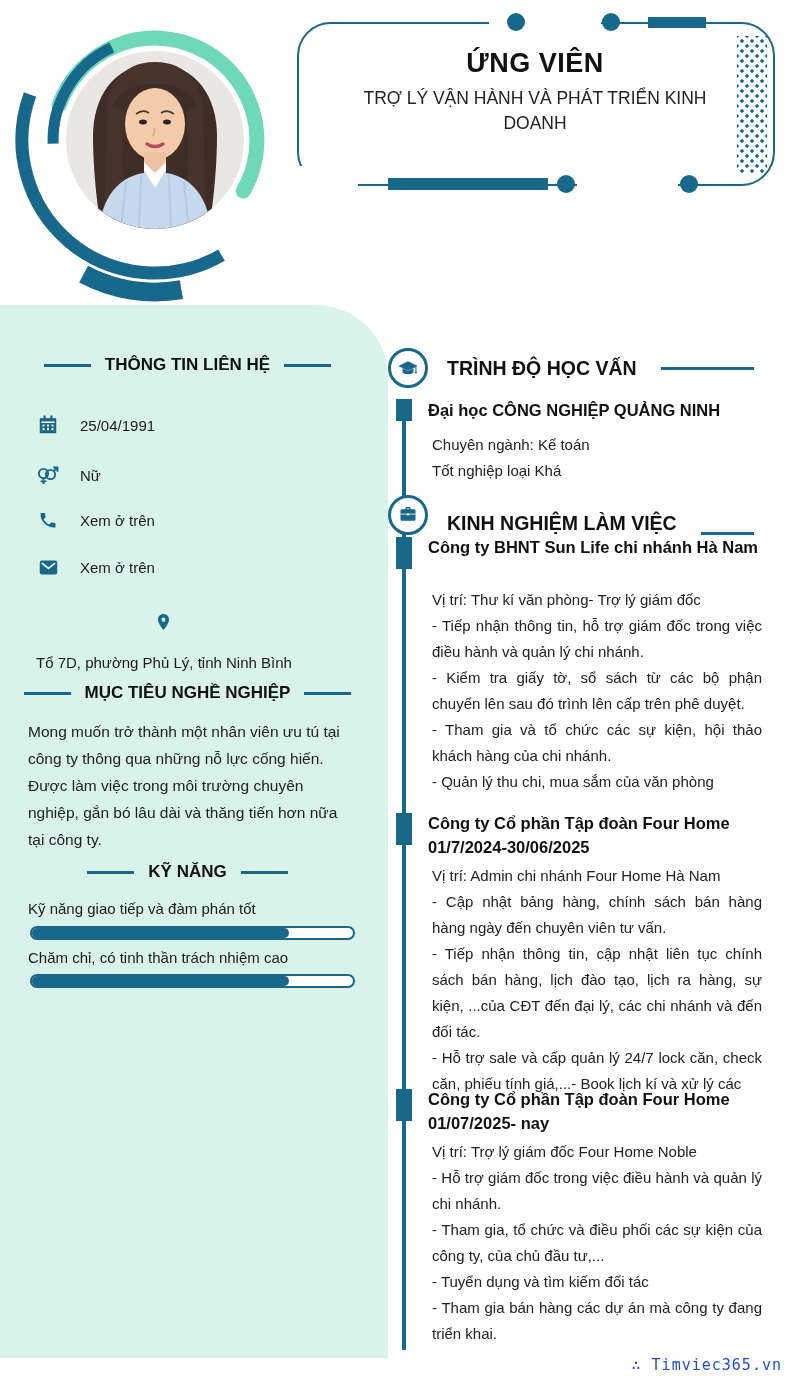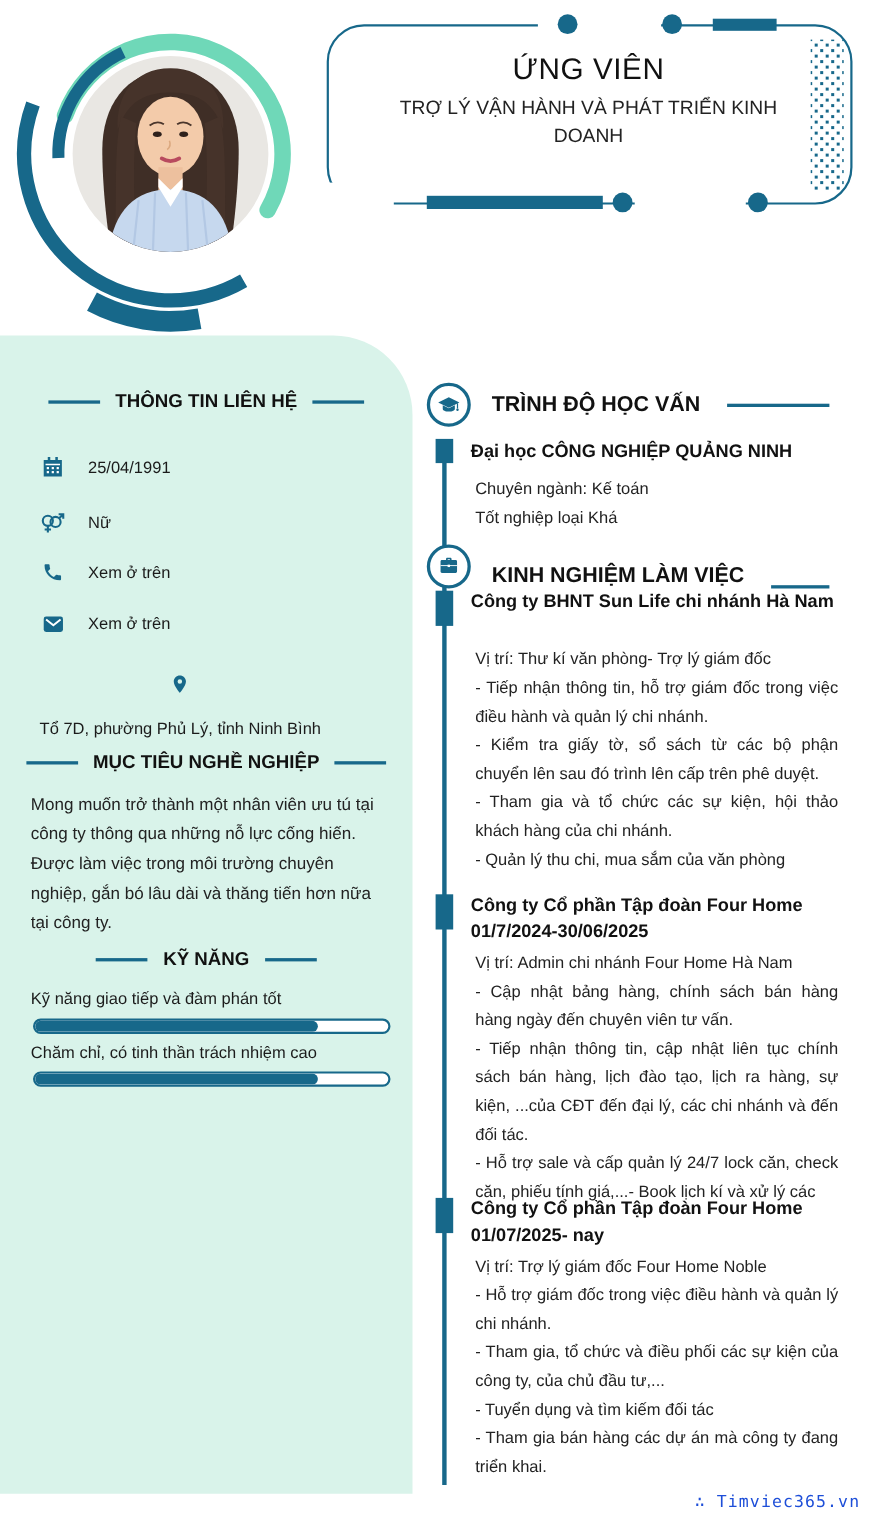--- a/index.html
+++ b/index.html
@@ -13,27 +13,27 @@
   .patch{position:absolute;background:#fff;}
   .p-top{left:489px;top:16px;width:112px;height:13px;}
   .p-bl{left:292px;top:166px;width:66px;height:22px;}
   .p-bm{left:577px;top:176px;width:101px;height:14px;}
   .deco-dot{position:absolute;width:18px;height:18px;border-radius:50%;background:#17688A;}
   .deco-bar{position:absolute;background:#17688A;}
   .dots-pattern{position:absolute;left:737px;top:36px;width:30px;height:138px;
     background-image:radial-gradient(#17688A 1.5px,transparent 1.8px),radial-gradient(#17688A 1.5px,transparent 1.8px);
     background-size:10px 10px;background-position:0 0,5px 5px;}
   .hdr-text{position:absolute;left:330px;top:48px;width:410px;text-align:center;}
-  .hdr-text h1{margin:0;font-size:27px;font-weight:normal;color:#111;letter-spacing:.5px;}
+  .hdr-text h1{margin:0;font-size:27px;font-weight:bold;color:#111;letter-spacing:.5px;}
   .hdr-text .sub{margin-top:7px;font-size:17.5px;line-height:25px;color:#222;}
   
   .photo-wrap{position:absolute;left:5px;top:12px;width:310px;height:300px;}
   
   .sidebar{position:absolute;left:0;top:305px;width:375px;height:1053px;
-    background:#D9F3EA;border-top-right-radius:72px;}
+    background:#D9F3EA;border-top-right-radius:72px;padding-left:13px;}
   .side-h{position:absolute;left:0;width:375px;display:flex;align-items:center;justify-content:center;gap:14px;}
   .side-h .ln{width:47px;height:3px;background:#17688A;flex:none;}
   .side-h h2{margin:0;font-size:17px;font-weight:bold;color:#111;white-space:nowrap;}
   .c-row{position:absolute;left:36px;display:flex;align-items:center;gap:20px;height:26px;}
   .c-row .ic{width:24px;height:24px;flex:none;display:flex;align-items:center;justify-content:center;}
   .c-row .tx{font-size:15px;color:#1b1b1b;white-space:nowrap;}
   .obj-p{position:absolute;left:28px;top:413px;width:322px;font-size:15.5px;line-height:27px;color:#222;}
   .obj-p p{margin:0;}
   .skill-label{position:absolute;left:28px;font-size:15px;color:#1b1b1b;}
   .skill-bar{position:absolute;left:30px;width:321px;height:10px;border:2px solid #17688A;

